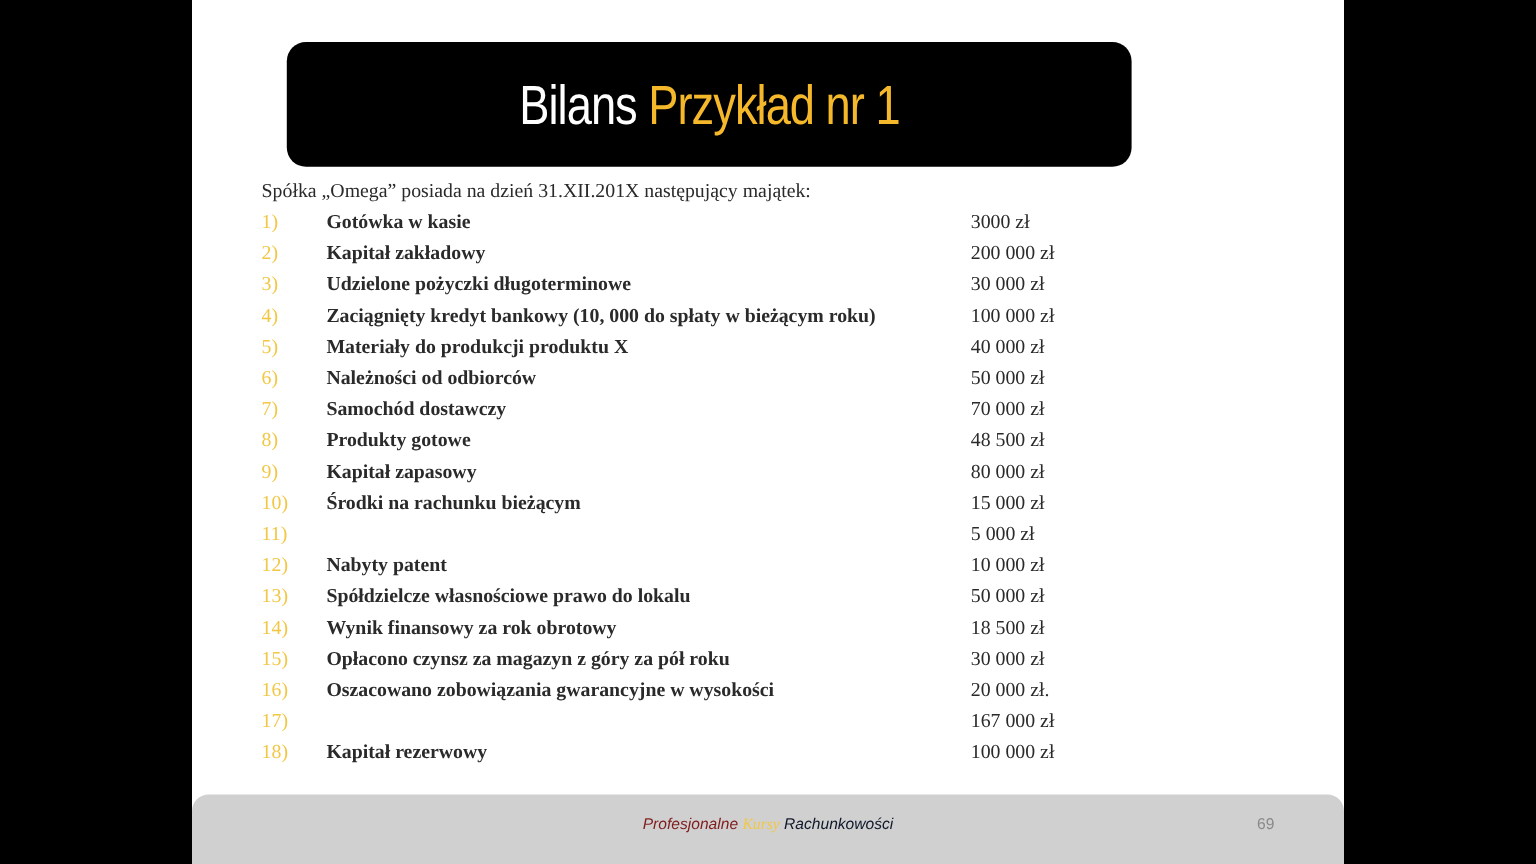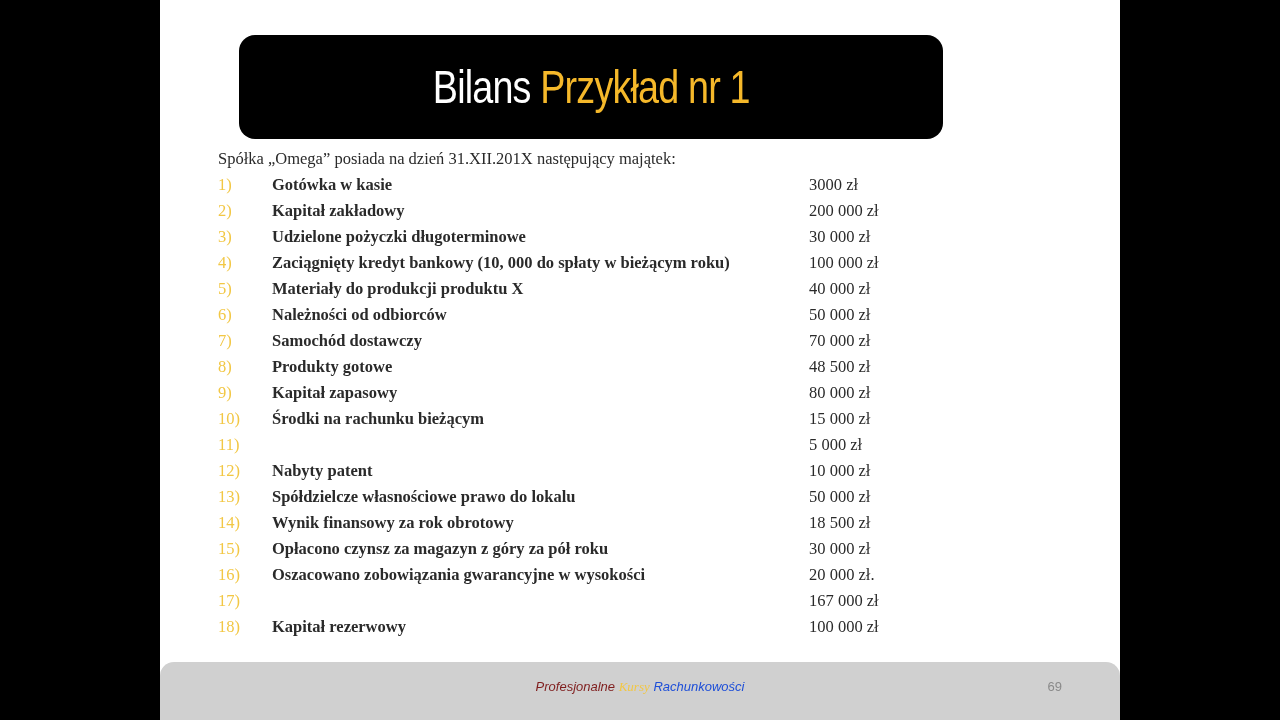--- a/index.html
+++ b/index.html
@@ -35,21 +35,21 @@
       position: absolute; left: 0; top: 662px; width: 960px; height: 58px;
       background: #d0d0d0; border-radius: 14px 14px 0 0;
     }
     .footer-text {
       position: absolute; left: 0; right: 0; top: 17px; text-align: center;
       font-family: "Liberation Sans", "DejaVu Sans", sans-serif; font-style: italic;
       font-size: 13px;
     }
     .f1 { color: #7f1d1d; }
     .f2 { color: #f2c744; font-family: Liberation Serif, serif; }
-    .f3 { color: #1d4ed8; }
+    .f3 { color: #0f172a; }
     .page-num {
       position: absolute; right: 58px; top: 17px;
       font-family: "Liberation Sans", "DejaVu Sans", sans-serif; font-size: 13px; color: #8a8a8a; margin-left: 27px;
     }
   </style>
 </head>
 <body>
 
 <div class="slide">
   <div class="title-box">

